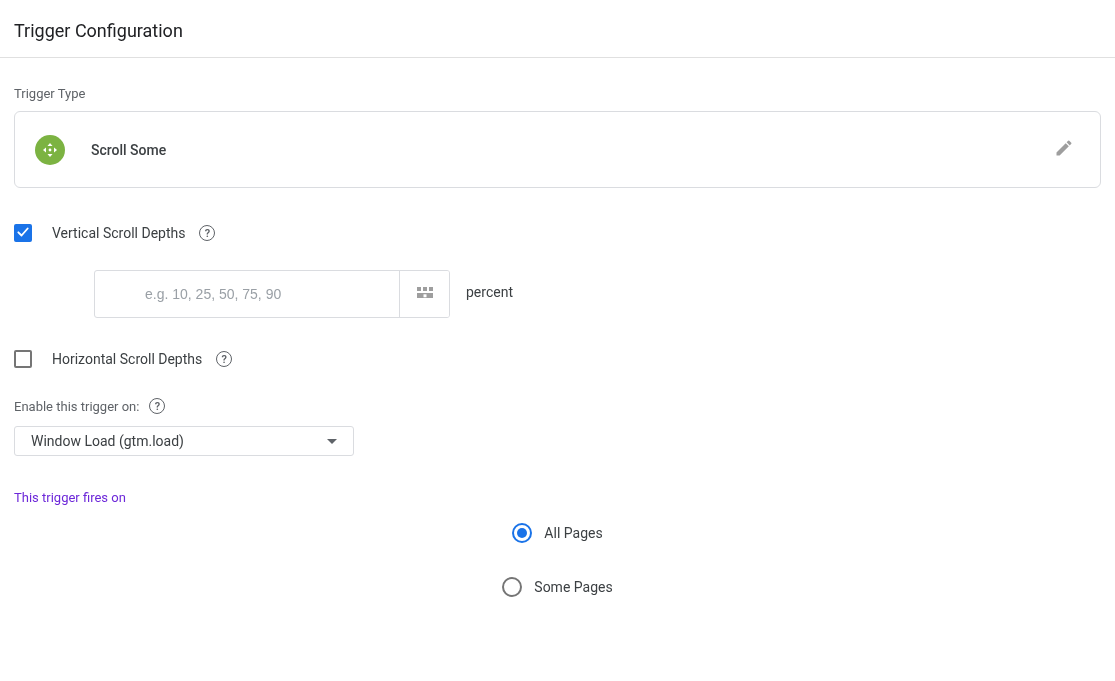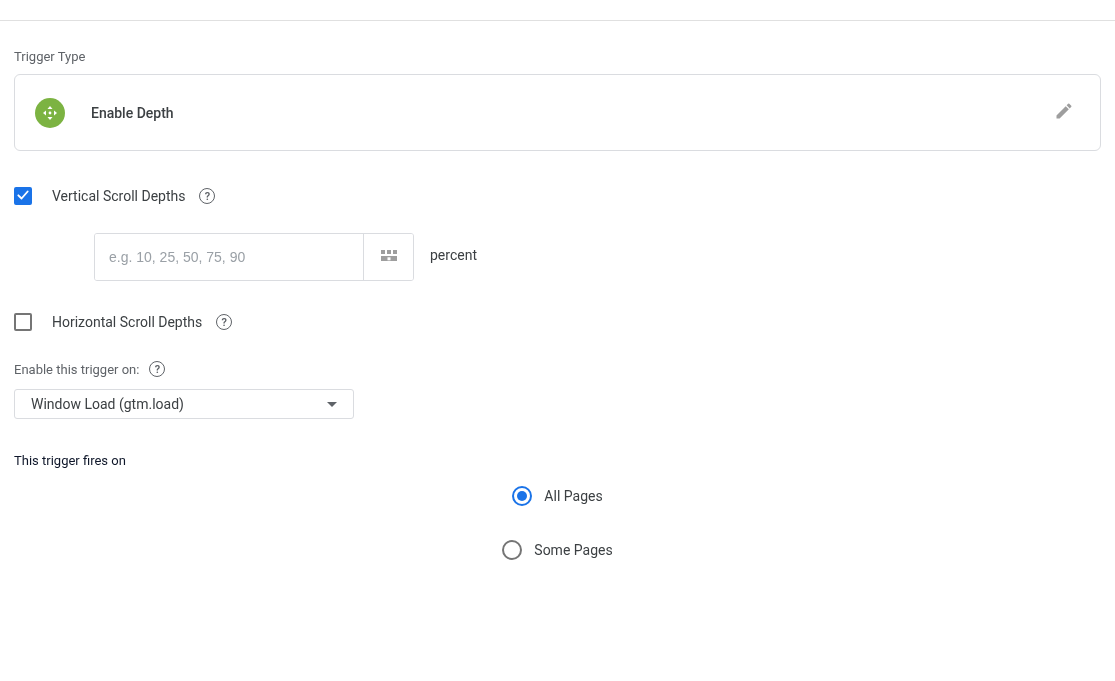--- a/index.html
+++ b/index.html
@@ -144,20 +144,21 @@
     display: flex;
     align-items: center;
     gap: 12px;
   }
   .input-combo {
     display: flex;
     border: 1px solid #dadce0;
     border-radius: 3px;
     overflow: hidden;
     height: 48px;
+    padding-left: 36px;
   }
   .text-input {
     border: none;
     outline: none;
     padding: 0 14px;
     font-size: 14px;
     width: 268px;
     color: #3c4043;
   }
   .text-input::placeholder { color: #9aa0a6; }
@@ -201,21 +202,21 @@
     font-size: 14px;
   }
   .caret-down {
     width: 0; height: 0;
     border-left: 5px solid transparent;
     border-right: 5px solid transparent;
     border-top: 5px solid #5f6368;
   }
   
   .fires-label {
-    color: #0f172a;
+    color: #6d28d9;
     font-size: 13px;
     margin-top: 34px;
   }
   .fires-row {
     display: flex;
     align-items: center;
     gap: 34px;
     margin-top: 18px;
     flex-direction: column;
   }
@@ -223,39 +224,40 @@
     display: flex;
     align-items: center;
     gap: 12px;
   }
 </style>
 </head>
 <body>
 
 <div class="page">
 
+  <div class="panel-title">Trigger Configuration</div>
 
   <hr class="divider">
 
   <div class="section-label">Trigger Type</div>
 
   <div class="trigger-type-card">
     <div class="trigger-type-left">
       <span class="trigger-icon-circle">
         <svg width="18" height="18" viewBox="0 0 18 18">
             <g fill="#fff">
               <polygon points="9,2 6.5,5 11.5,5"></polygon>
               <polygon points="9,16 6.5,13 11.5,13"></polygon>
               <polygon points="2,9 5,6.5 5,11.5"></polygon>
               <polygon points="16,9 13,6.5 13,11.5"></polygon>
               <circle cx="9" cy="9" r="1.4"></circle>
             </g>
           </svg>
       </span>
-      <span class="trigger-type-name">Enable Depth</span>
+      <span class="trigger-type-name">Scroll Some</span>
     </div>
     <button class="edit-icon-btn" aria-label="Edit">
       <span>
         <svg width="20" height="20" viewBox="0 0 24 24" fill="#9e9e9e">
             <path d="M3 17.25V21h3.75l11.06-11.06-3.75-3.75L3 17.25zM20.71 7.04a1 1 0 0 0 0-1.41l-2.34-2.34a1 1 0 0 0-1.41 0l-1.83 1.83 3.75 3.75 1.83-1.83z"></path>
           </svg>
       </span>
     </button>
   </div>
 

